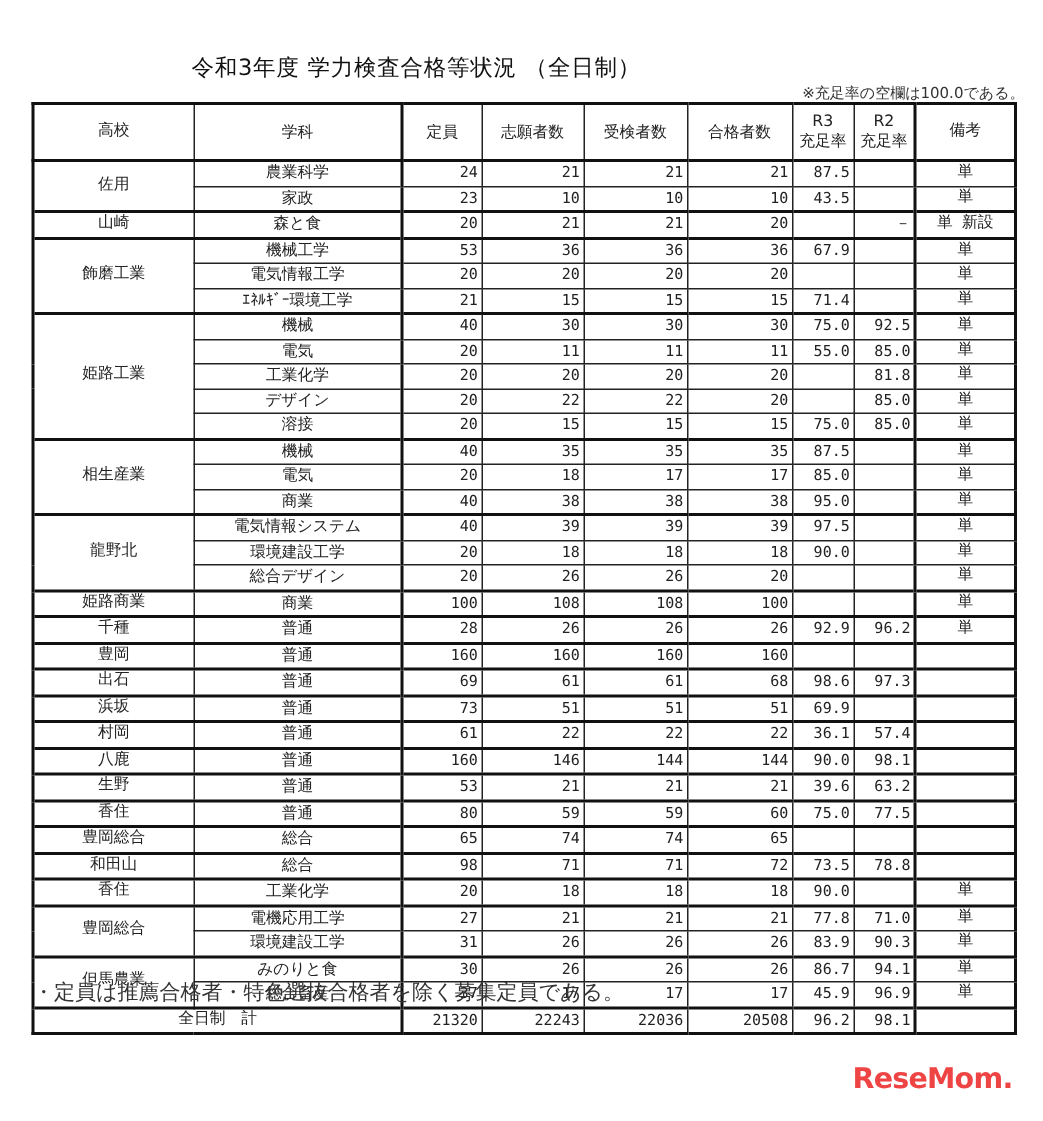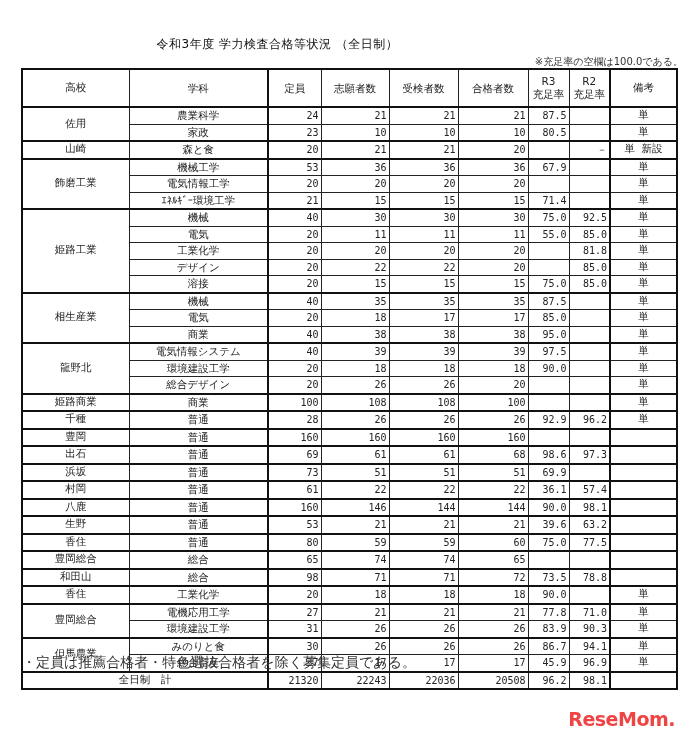--- a/index.html
+++ b/index.html
@@ -1,19 +1,19 @@
 <!DOCTYPE html>
 <html><head>
 <meta charset="utf-8">
 <style>
   html, body { margin:0; padding:0; background:#ffffff; }
   body { width:695px; height:747px; position:relative; overflow:hidden;
          font-family:"DejaVu Sans", sans-serif; color:#222; }
   .title { position:absolute; top:36px; left:0; width:555px; text-align:center;
-           font-size:12px; color:#111; letter-spacing:0.5px; }
+           font-size:15px; color:#111; letter-spacing:0.5px; }
   .note-top { position:absolute; top:55px; right:12px; font-size:10px; color:#333; }
   table { position:absolute; top:68px; left:21px; border-collapse:collapse;
           font-size:10.5px; table-layout:fixed; }
   td, th { border:1px solid #222; padding:0 2px; height:15.5px; line-height:15px;
            white-space:nowrap; overflow:hidden; }
   th { font-weight:normal; height:36px; line-height:13px; text-align:center; }
   .b-l2 { border-left:2px solid #111;font-family:Liberation Mono, monospace; }
   .b-r2 { border-right:2px solid #111; }
   tr.head th { border-top:2px solid #111; border-bottom:2px solid #111; }
   tr.grp-top td { border-top:2px solid #111; }
@@ -68,21 +68,21 @@
         <td class="r">87.5</td>
         <td class="r"></td>
         <td class="c b-l2 b-r2">単</td>
       </tr>
       <tr>
         <td class="c b-r2">家政</td>
         <td class="r">23</td>
         <td class="r">10</td>
         <td class="r">10</td>
         <td class="r">10</td>
-        <td class="r">80.5</td>
+        <td class="r">43.5</td>
         <td class="r"></td>
         <td class="c b-l2 b-r2">単</td>
       </tr>
       <tr class="grp-top">
         <td class="school b-l2" rowspan="1">山崎</td>
         <td class="c b-r2">森と食</td>
         <td class="r">20</td>
         <td class="r">21</td>
         <td class="r">21</td>
         <td class="r">20</td>

